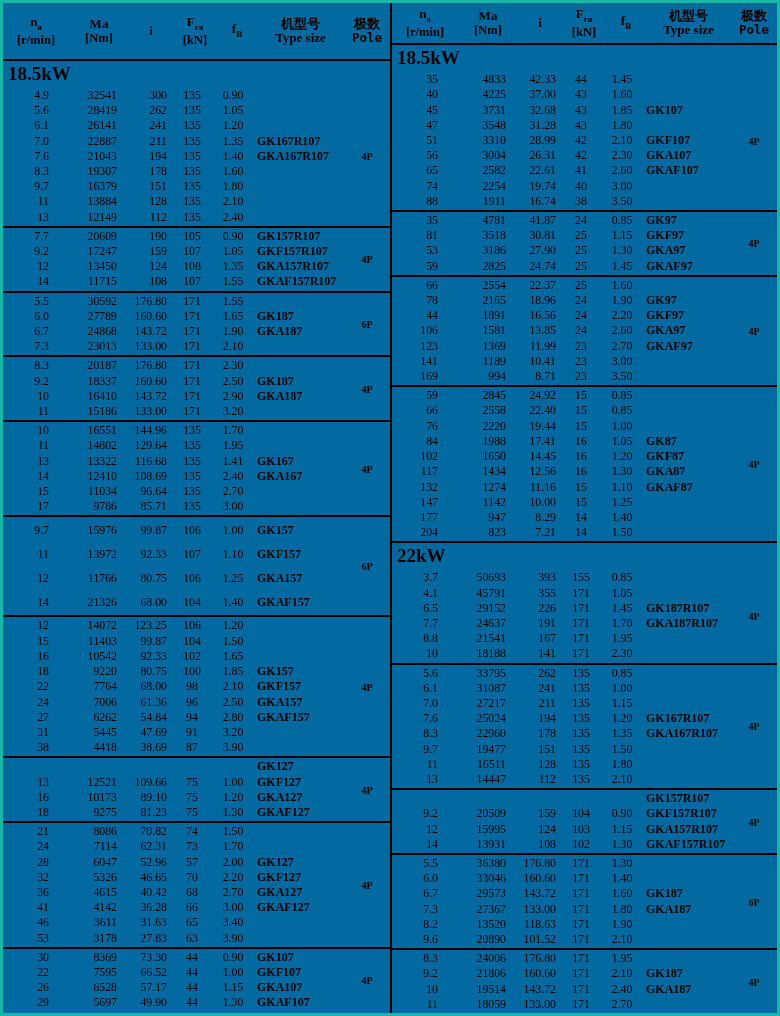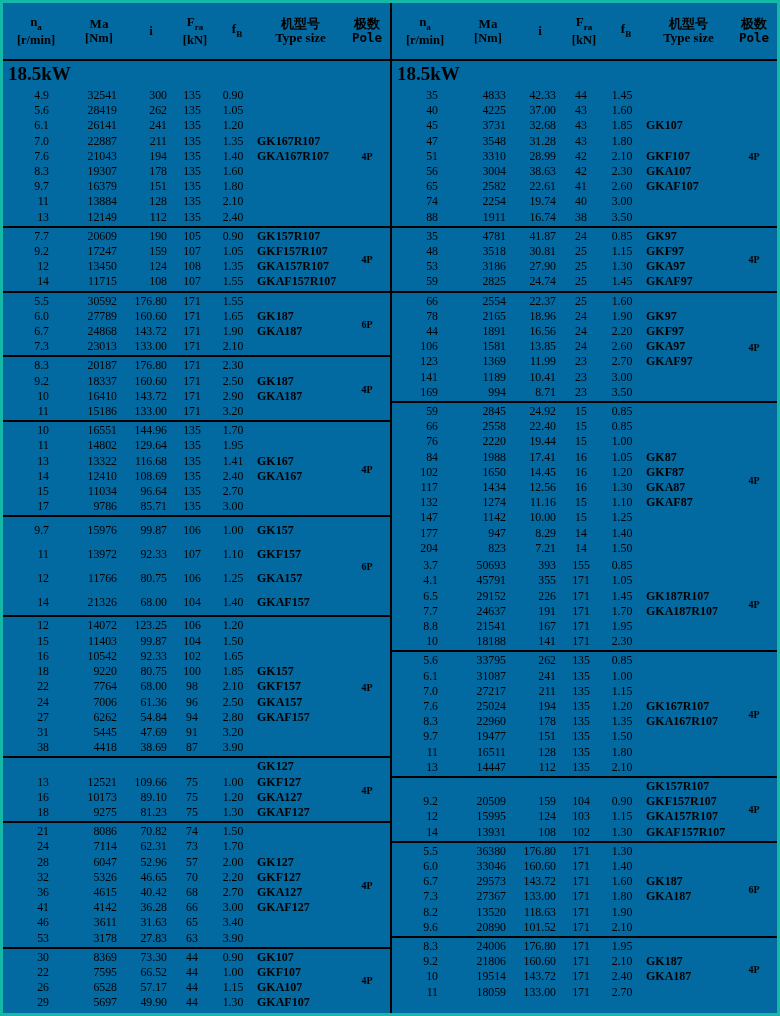--- a/index.html
+++ b/index.html
@@ -629,21 +629,21 @@
             <span class="c na">51</span>
             <span class="c ma">3310</span>
             <span class="c i">28.99</span>
             <span class="c fra">42</span>
             <span class="c fb">2.10</span>
             <span class="c type">GKF107</span>
           </div>
           <div class="r">
             <span class="c na">56</span>
             <span class="c ma">3004</span>
-            <span class="c i">38.63</span>
+            <span class="c i">26.31</span>
             <span class="c fra">42</span>
             <span class="c fb">2.30</span>
             <span class="c type">GKA107</span>
           </div>
           <div class="r">
             <span class="c na">65</span>
             <span class="c ma">2582</span>
             <span class="c i">22.61</span>
             <span class="c fra">41</span>
             <span class="c fb">2.60</span>
@@ -670,21 +670,21 @@
         <div class="block topline">
           <div class="r">
             <span class="c na">35</span>
             <span class="c ma">4781</span>
             <span class="c i">41.87</span>
             <span class="c fra">24</span>
             <span class="c fb">0.85</span>
             <span class="c type">GK97</span>
           </div>
           <div class="r">
-            <span class="c na">48</span>
+            <span class="c na">81</span>
             <span class="c ma">3518</span>
             <span class="c i">30.81</span>
             <span class="c fra">25</span>
             <span class="c fb">1.15</span>
             <span class="c type">GKF97</span>
           </div>
           <div class="r">
             <span class="c na">53</span>
             <span class="c ma">3186</span>
             <span class="c i">27.90</span>
@@ -837,20 +837,21 @@
           <div class="r">
             <span class="c na">204</span>
             <span class="c ma">823</span>
             <span class="c i">7.21</span>
             <span class="c fra">14</span>
             <span class="c fb">1.50</span>
             <span class="c type"></span>
           </div>
           <span class="pole">4P</span>
         </div>
+        <div class="section-title topline">22kW</div>
         <div class="block">
           <div class="r">
             <span class="c na">3.7</span>
             <span class="c ma">50693</span>
             <span class="c i">393</span>
             <span class="c fra">155</span>
             <span class="c fb">0.85</span>
             <span class="c type"></span>
           </div>
           <div class="r">

